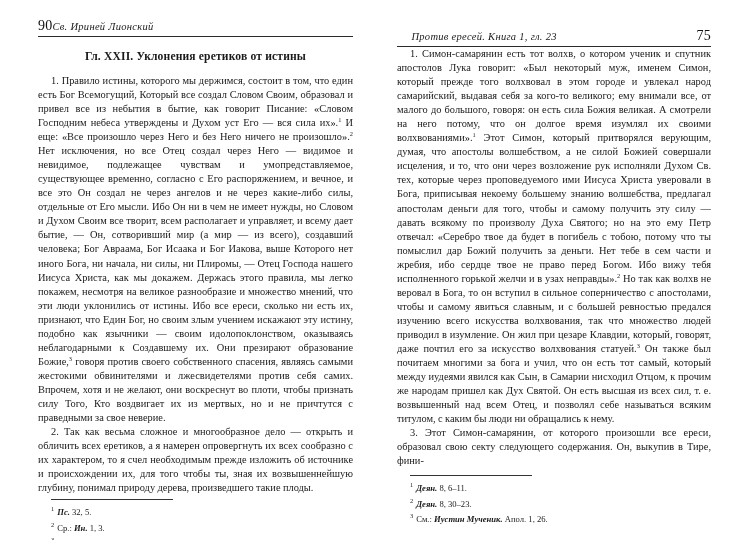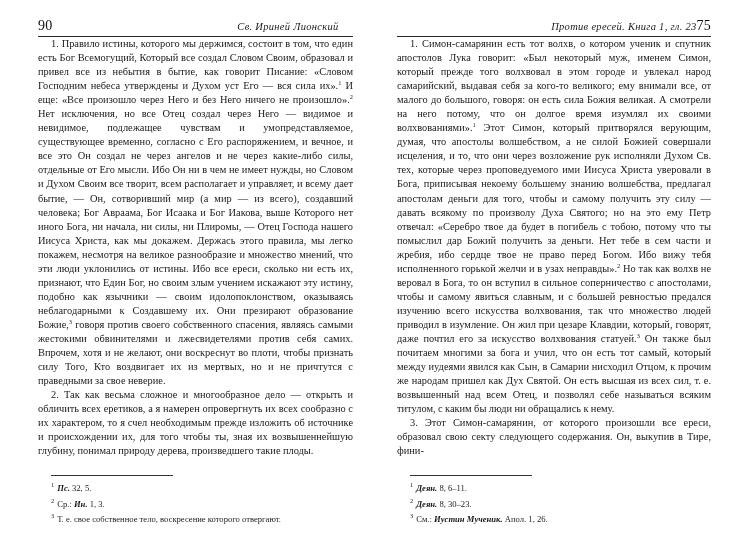--- a/index.html
+++ b/index.html
@@ -26,38 +26,38 @@
     height: 540px;
     display: flex;
     flex-direction: column;
   }
   .page-left {
     width: 375px;
     padding: 18px 22px 14px 38px;
   }
   .page-right {
     width: 374px;
-    padding: 18px 38px 14px 22px;
+    padding: 28px 38px 14px 22px;
   }
   .running-head {
     display: flex;
     align-items: baseline;
     font-size: 10.5px;
     height: 16px;
     letter-spacing: 0.2px;
   }
   .running-head .folio {
     font-family: "Liberation Serif", serif;
     font-size: 14px;
     font-style: normal;
     color: #111;
   }
   .running-head .title {
     flex: 1;
-    text-align: right;
+    text-align: left;
     font-style: italic;
     font-size: 10.5px;
     color: #1a1a1a;
     letter-spacing: 0.3px;
   }
   .head-rule {
     border: 0;
     border-top: 0.8px solid #2a2a2a;
     margin: 2px 0 0 0;
     width: 100%;
@@ -122,20 +122,21 @@
 <div class="spread">
 
   <div class="page page-left">
     <div class="running-head">
       <span class="folio">90</span>
       <span class="title">Св. Ириней Лионский</span>
       <span class="folio" style="visibility:hidden">90</span>
     </div>
     <hr class="head-rule">
 
+    <div class="chapter-title">Гл. XXII. Уклонения еретиков от истины</div>
 
     <div class="body-col">
       <p class="para"><span>1. Правило истины, которого мы держимся, состоит в том, что един есть Бог Всемогущий, Который все создал Словом Своим, образовал и привел все из небытия в бытие, как говорит Писание: «Словом Господним небеса утверждены и Духом уст Его — вся сила их».</span><sup class="ref">1</sup> <span>И еще: «Все произошло через Него и без Него ничего не произошло».</span><sup class="ref">2</sup> <span>Нет исключения, но все Отец создал через Него — видимое и невидимое, подлежащее чувствам и умопредставляемое, существующее временно, согласно с Его распоряжением, и вечное, и все это Он создал не через ангелов и не через какие-либо силы, отдельные от Его мысли. Ибо Он ни в чем не имеет нужды, но Словом и Духом Своим все творит, всем располагает и управляет, и всему дает бытие, — Он, сотворивший мир (а мир — из всего), создавший человека; Бог Авраама, Бог Исаака и Бог Иакова, выше Которого нет иного Бога, ни начала, ни силы, ни Плиромы, — Отец Господа нашего Иисуса Христа, как мы докажем. Держась этого правила, мы легко покажем, несмотря на великое разнообразие и множество мнений, что эти люди уклонились от истины. Ибо все ереси, сколько ни есть их, признают, что Един Бог, но своим злым учением искажают эту истину, подобно как язычники — своим идолопоклонством, оказываясь неблагодарными к Создавшему их. Они презирают образование Божие,</span><sup class="ref">3</sup> <span>говоря против своего собственного спасения, являясь самыми жестокими обвинителями и лжесвидетелями против себя самих. Впрочем, хотя и не желают, они воскреснут во плоти, чтобы признать силу Того, Кто воздвигает их из мертвых, но и не причтутся с праведными за свое неверие.</span></p>
       <p class="para">2. Так как весьма сложное и многообразное дело — открыть и обличить всех еретиков, а я намерен опровергнуть их всех сообразно с их характером, то я счел необходимым прежде изложить об источнике и происхождении их, для того чтобы ты, зная их возвышеннейшую глубину, понимал природу дерева, произведшего такие плоды.</p>
 
       <div class="footnotes">
         <hr class="fn-rule">
         <p class="fn"><span class="marker">1</span><span class="it">Пс.</span><span> 32, 5.</span></p>
         <p class="fn"><span class="marker">2</span><span>Ср.: </span><span class="it">Ин.</span><span> 1, 3.</span></p>
         <p class="fn"><span class="marker">3</span><span>Т. е. свое собственное тело, воскресение которого отвергают.</span></p>

